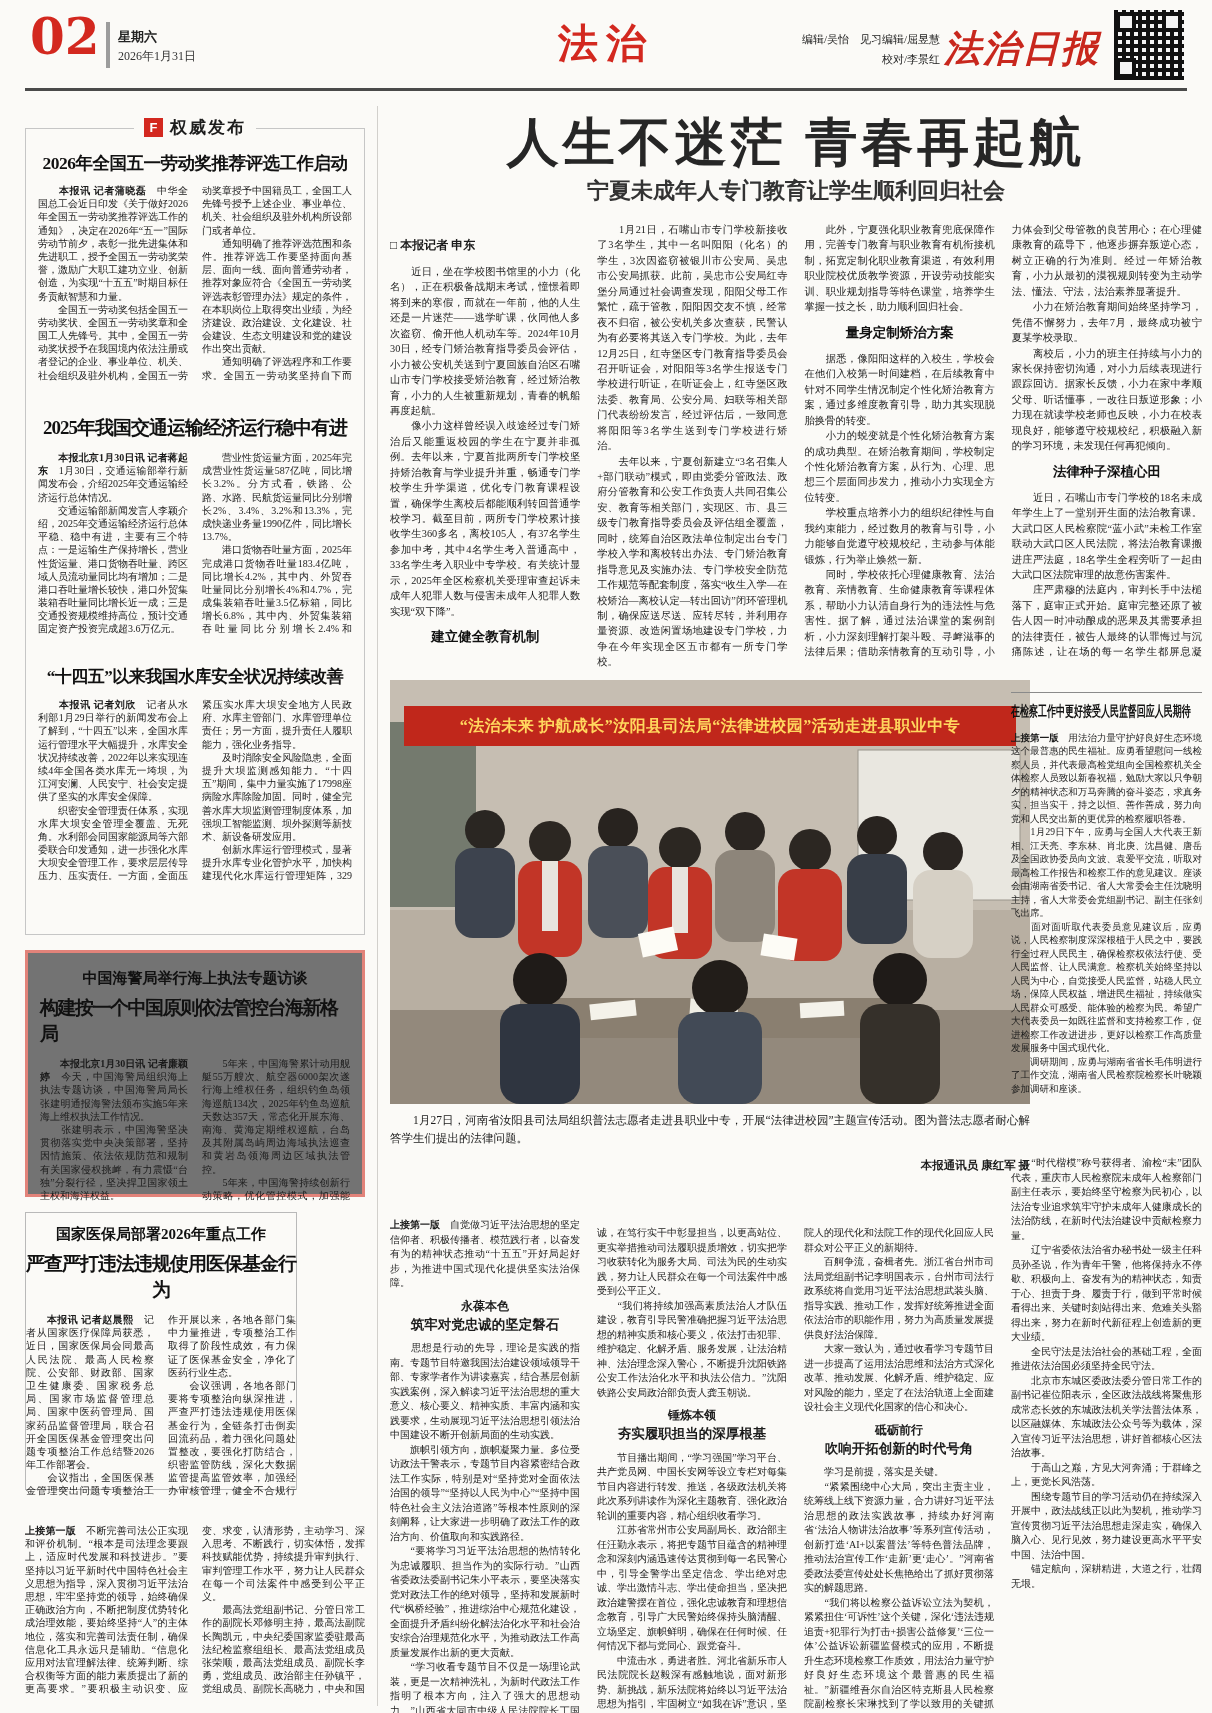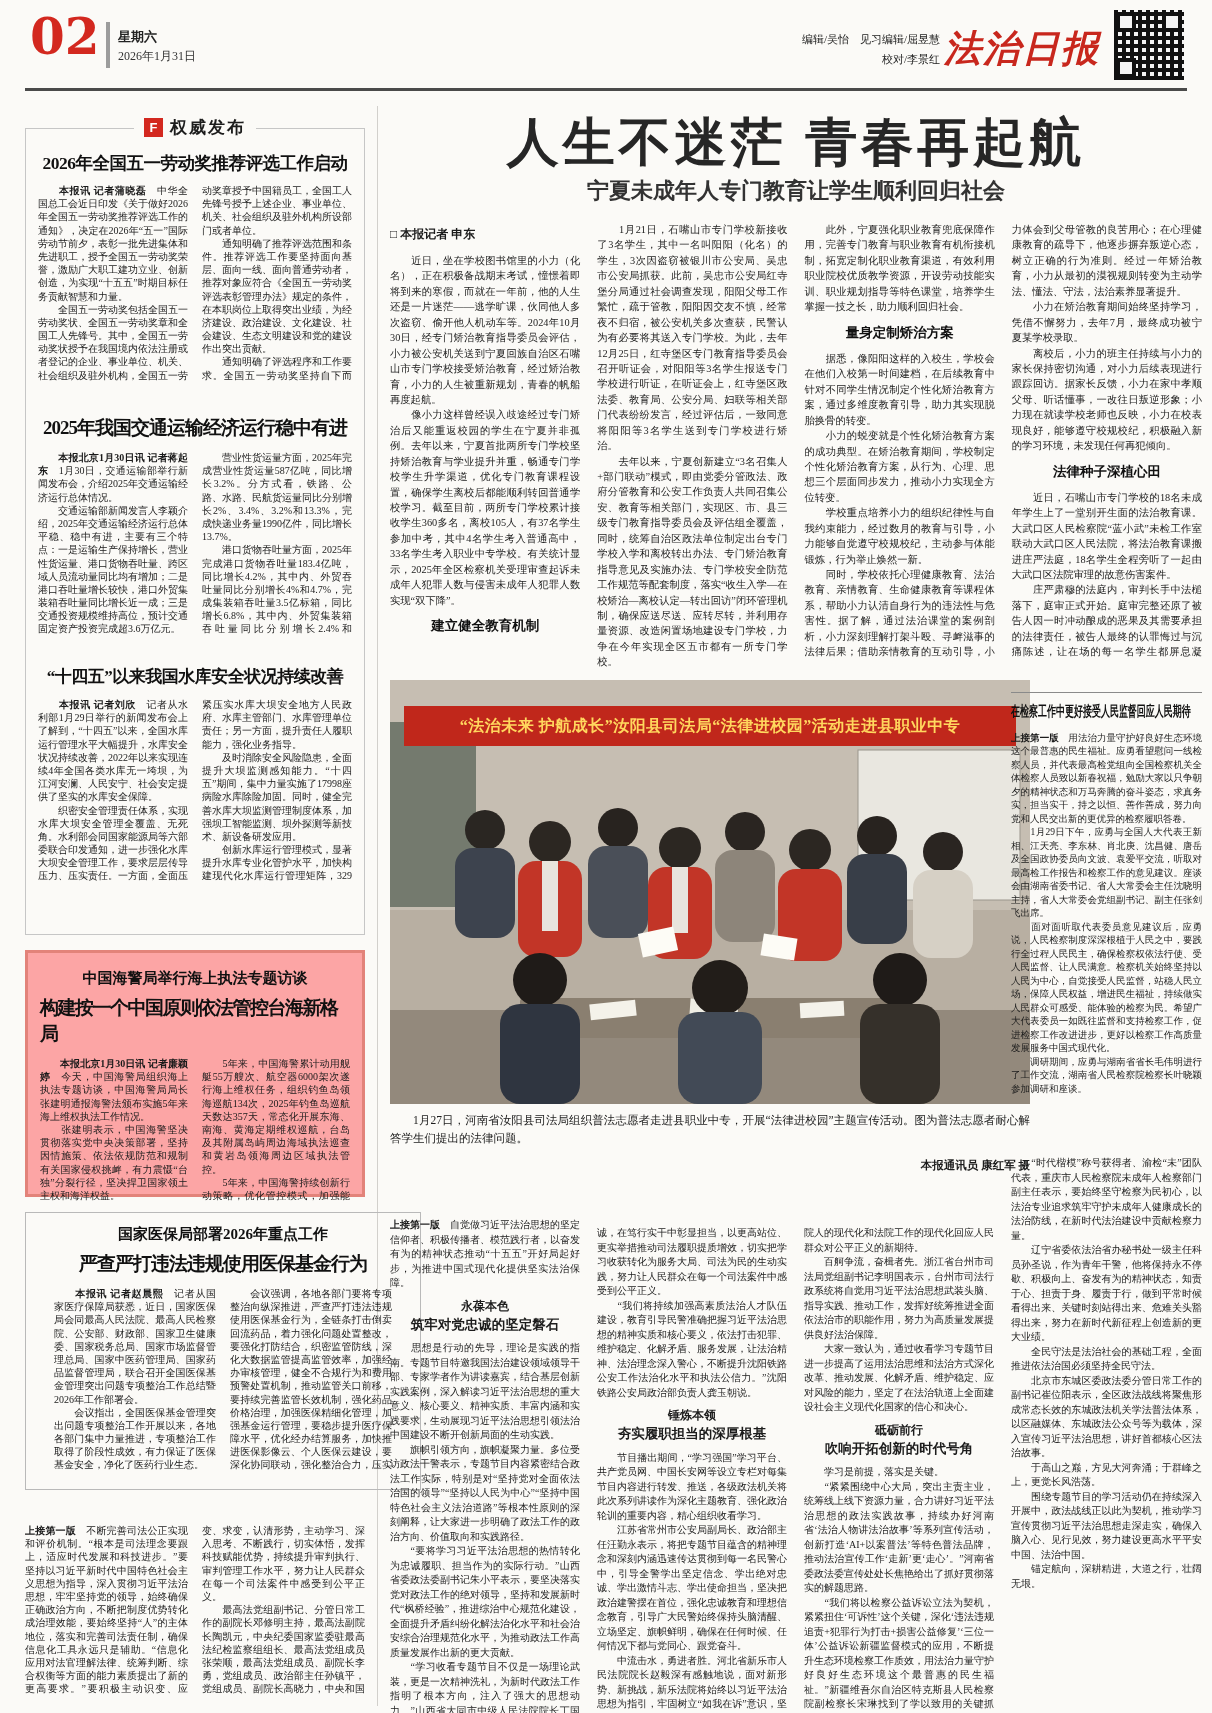--- a/index.html
+++ b/index.html
@@ -32,38 +32,38 @@
   .authority-box{left:25px;top:128px;width:340px;height:807px;border:1px solid #c6c6c6;box-sizing:border-box;padding:10px 12px;}
   .badge{position:absolute;top:-13px;left:50%;transform:translateX(-50%);background:#fbfaf7;padding:0 10px;display:flex;align-items:center;white-space:nowrap;}
   .badge .cube{width:19px;height:19px;background:#d3281f;color:#fff;font-family:"Liberation Sans",sans-serif;font-weight:bold;font-size:13px;text-align:center;line-height:19px;margin-right:7px;}
   .badge .blabel{font-size:17px;font-weight:bold;letter-spacing:2px;}
   .hl-a{margin-top:12px;font-size:17.5px;text-align:center;letter-spacing:-0.5px;}
   .hl-b{margin-top:26px;font-size:19px;text-align:center;letter-spacing:-1px;}
   .hl-c{margin-top:24px;font-size:17px;text-align:center;letter-spacing:-0.5px;}
   .body-a{height:205px;margin-top:9px;}
   .body-b{height:190px;margin-top:10px;}
   .body-c{height:190px;margin-top:10px;}
-  .red-box{left:25px;top:950px;width:340px;height:247px;border:3px solid #e2837a;background:#fca5a5;box-sizing:border-box;padding:8px 12px;}
+  .red-box{left:25px;top:950px;width:340px;height:247px;border:3px solid #e2837a;background:#737373;box-sizing:border-box;padding:8px 12px;}
   .red-box .kicker{margin-top:8px;}
   .hl-red{margin-top:7px;font-size:19px;letter-spacing:-1.5px;}
   .body-red{height:150px;margin-top:10px;}
-  .gray-box{left:25px;top:1212px;width:396px;height:278px;border:1px solid #b9b9b9;box-sizing:border-box;padding:8px 28px;}
+  .gray-box{left:25px;top:1212px;width:272px;height:278px;border:1px solid #b9b9b9;box-sizing:border-box;padding:8px 0;}
   .gray-box .kicker{margin-top:4px;}
   .hl-med{margin-top:7px;font-size:19px;text-align:center;letter-spacing:-1px;}
   .body-med{height:188px;margin-top:10px;}
   .jump-left{left:25px;top:1524px;width:340px;height:180px;}
   .jump-left .twocol{height:100%;}
   
   .main-hl{left:390px;top:108px;width:812px;text-align:center;font-size:52px;font-weight:900;
            font-family:"Liberation Sans","DejaVu Sans",sans-serif;color:#262626;letter-spacing:4px;white-space:nowrap;}
   .main-sub{left:390px;top:176px;width:812px;text-align:center;font-size:22px;font-weight:bold;
             font-family:"Liberation Sans","DejaVu Sans",sans-serif;color:#333;}
   .main-body{left:390px;top:222px;width:812px;height:452px;column-count:4;column-gap:17px;
              font-size:10.3px;line-height:1.5;text-align:justify;overflow:hidden;}
-  .main-body .byline{font-size:12px;font-weight:bold;margin:3px 0 10px 0;}
+  .main-body .byline{font-size:12px;font-weight:bold;margin:14px 0 10px 0;}
   .main-body h3{font-size:13.5px;text-align:center;margin:8px 0;font-family:"Liberation Sans","DejaVu Sans",sans-serif;}
   
   .photo{left:390px;top:680px;width:640px;height:424px;overflow:hidden;background:#b5ab9d;}
   .banner{position:absolute;left:14px;right:14px;top:26px;height:40px;background:#c0271b;color:#ffd75e;
           font-size:16px;font-weight:bold;text-align:center;line-height:40px;letter-spacing:0.5px;overflow:hidden;white-space:nowrap;}
   .caption{left:390px;top:1112px;width:640px;font-size:11.5px;line-height:1.55;text-align:justify;}
   .credit{left:390px;top:1158px;width:640px;text-align:right;font-size:11.5px;font-weight:bold;}
   
   .proc{left:1011px;top:692px;width:191px;}
   .proc-hl-wrap{border-top:1px solid #8a8a8a;padding-top:9px;height:24px;overflow:visible;}
@@ -82,20 +82,21 @@
 </style>
 </head>
 <body>
 
 <div class="page">
 
   <div class="abs pageno">02</div>
   <div class="abs hdr-bar"></div>
   <div class="abs hdr-weekday">星期六</div>
   <div class="abs hdr-date">2026年1月31日</div>
+  <div class="abs hdr-section">法治</div>
   <div class="abs hdr-staff">
     <div>编辑/吴怡　见习编辑/屈昱慧</div>
     <div>校对/李景红</div>
   </div>
   <div class="abs masthead">法治日报</div>
   <div class="abs qr">
       <i></i>
     </div>
   <div class="abs hdr-rule"></div>
   <div class="abs v-rule"></div>

